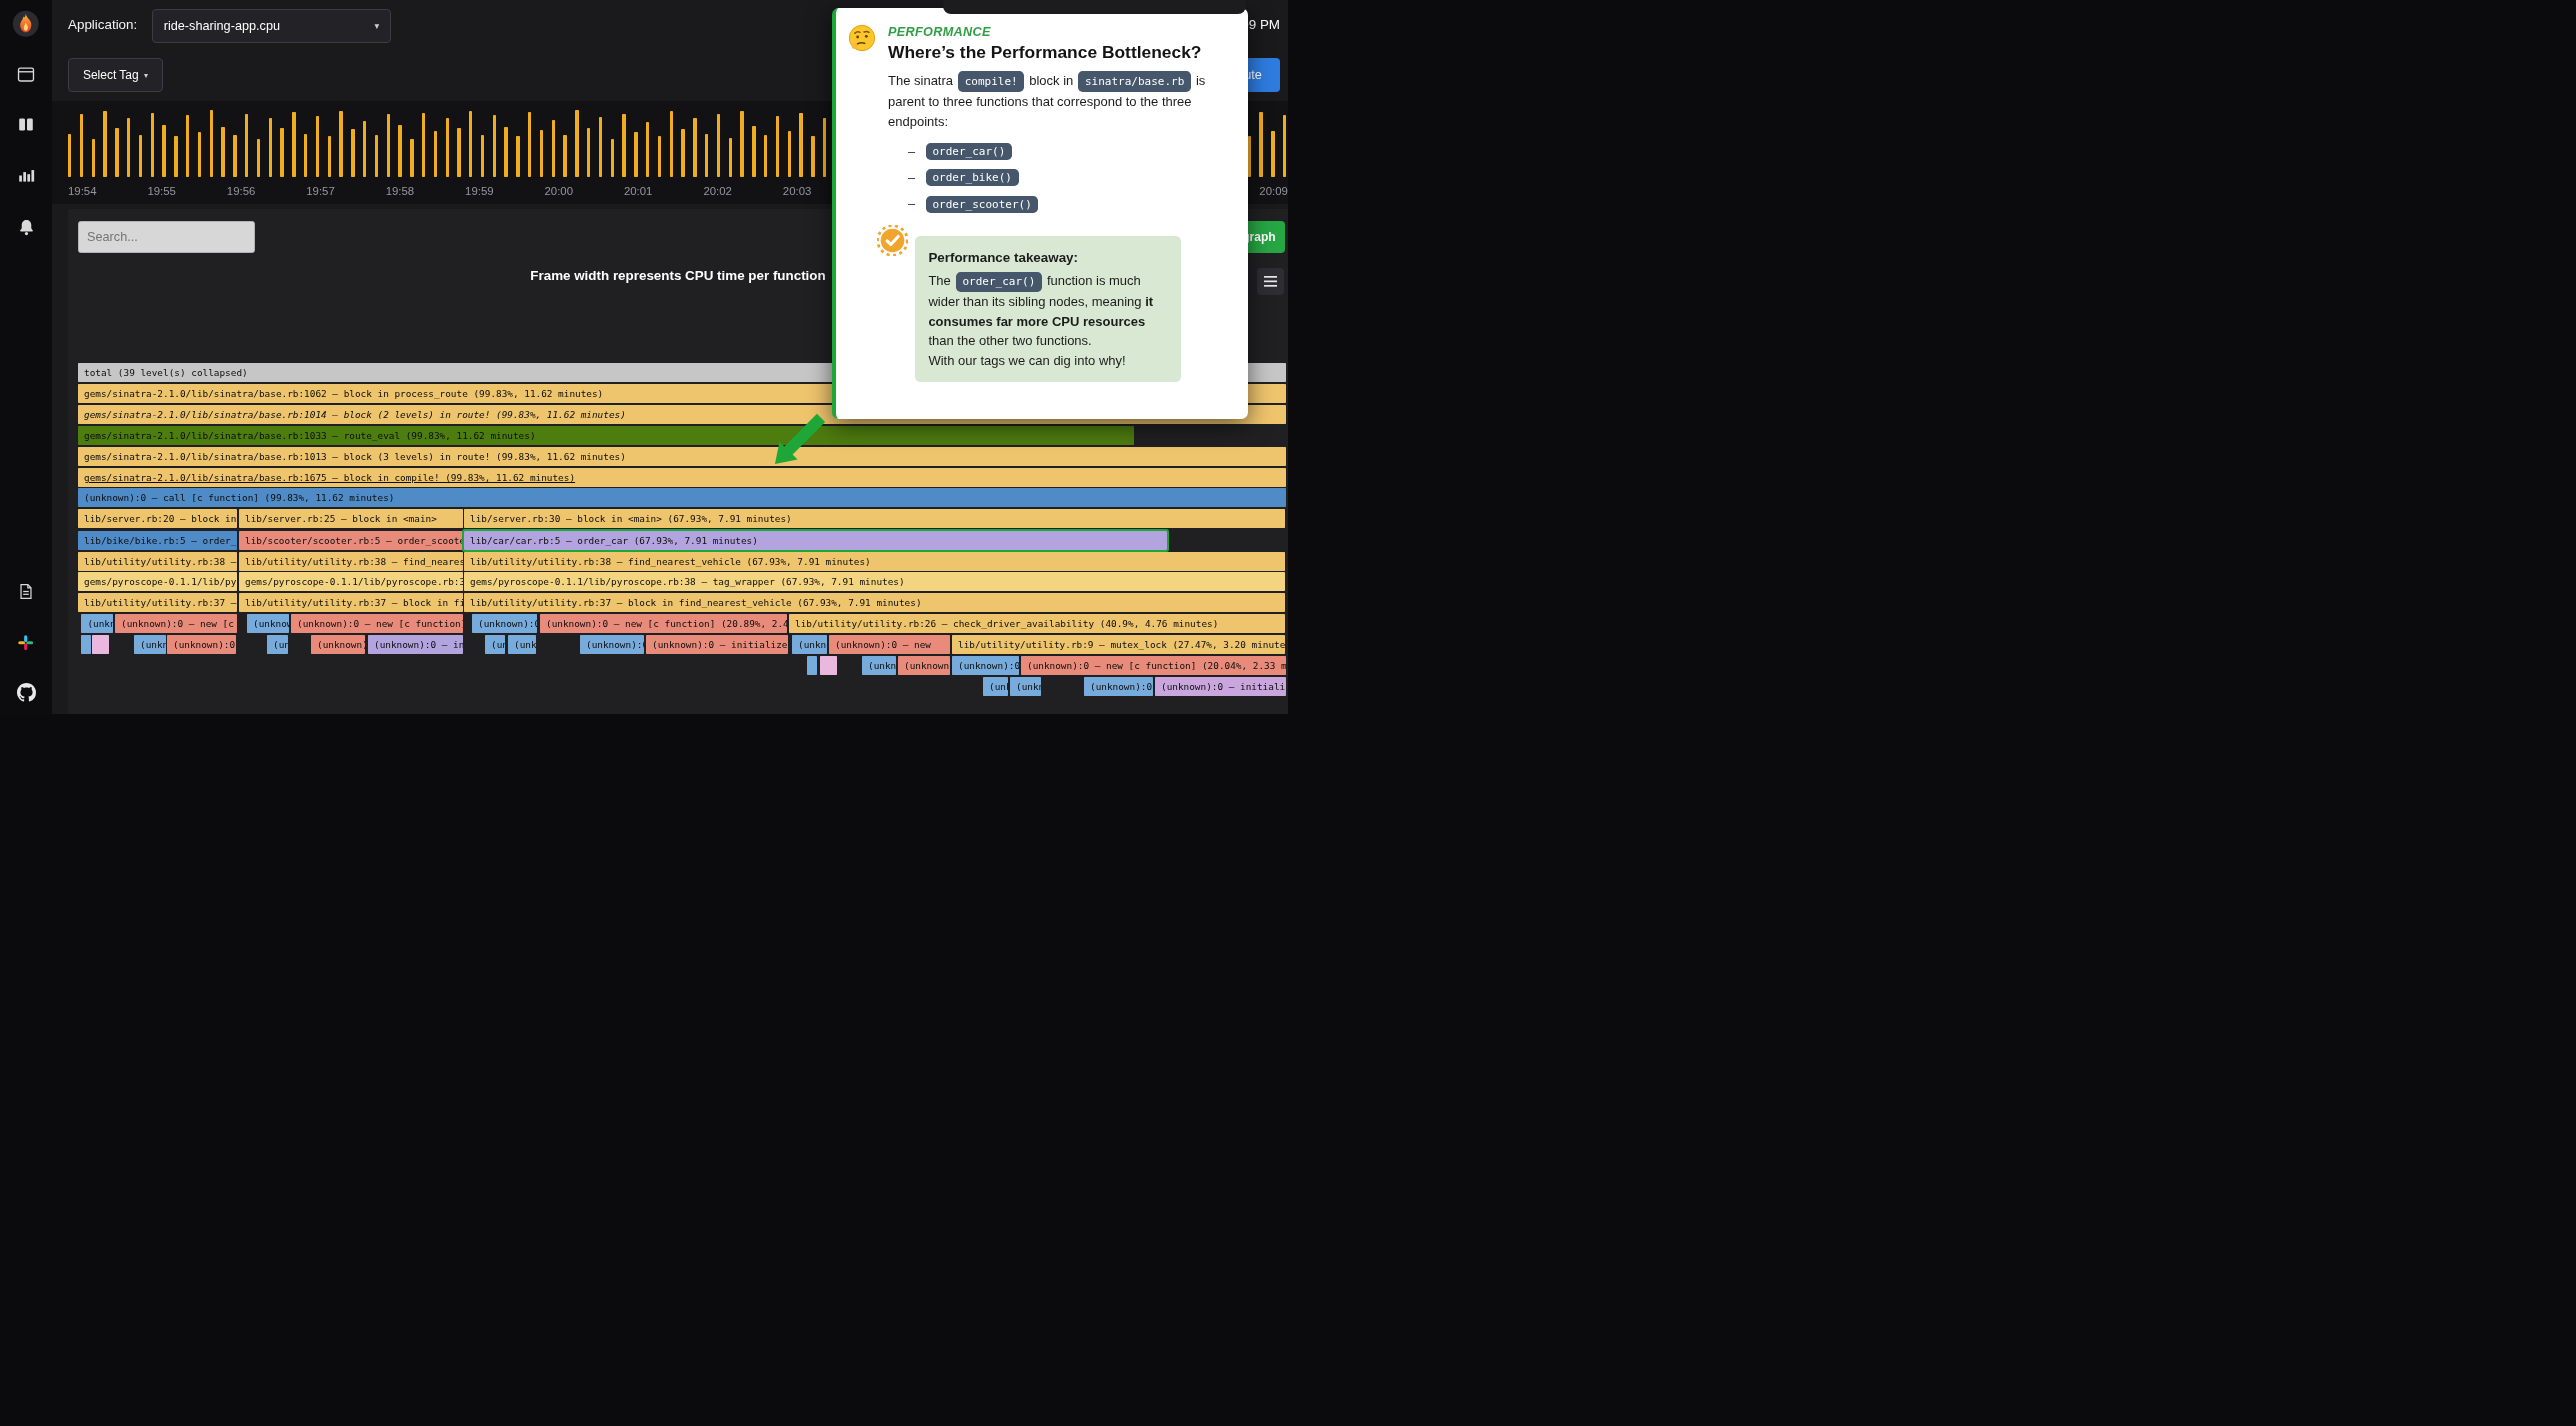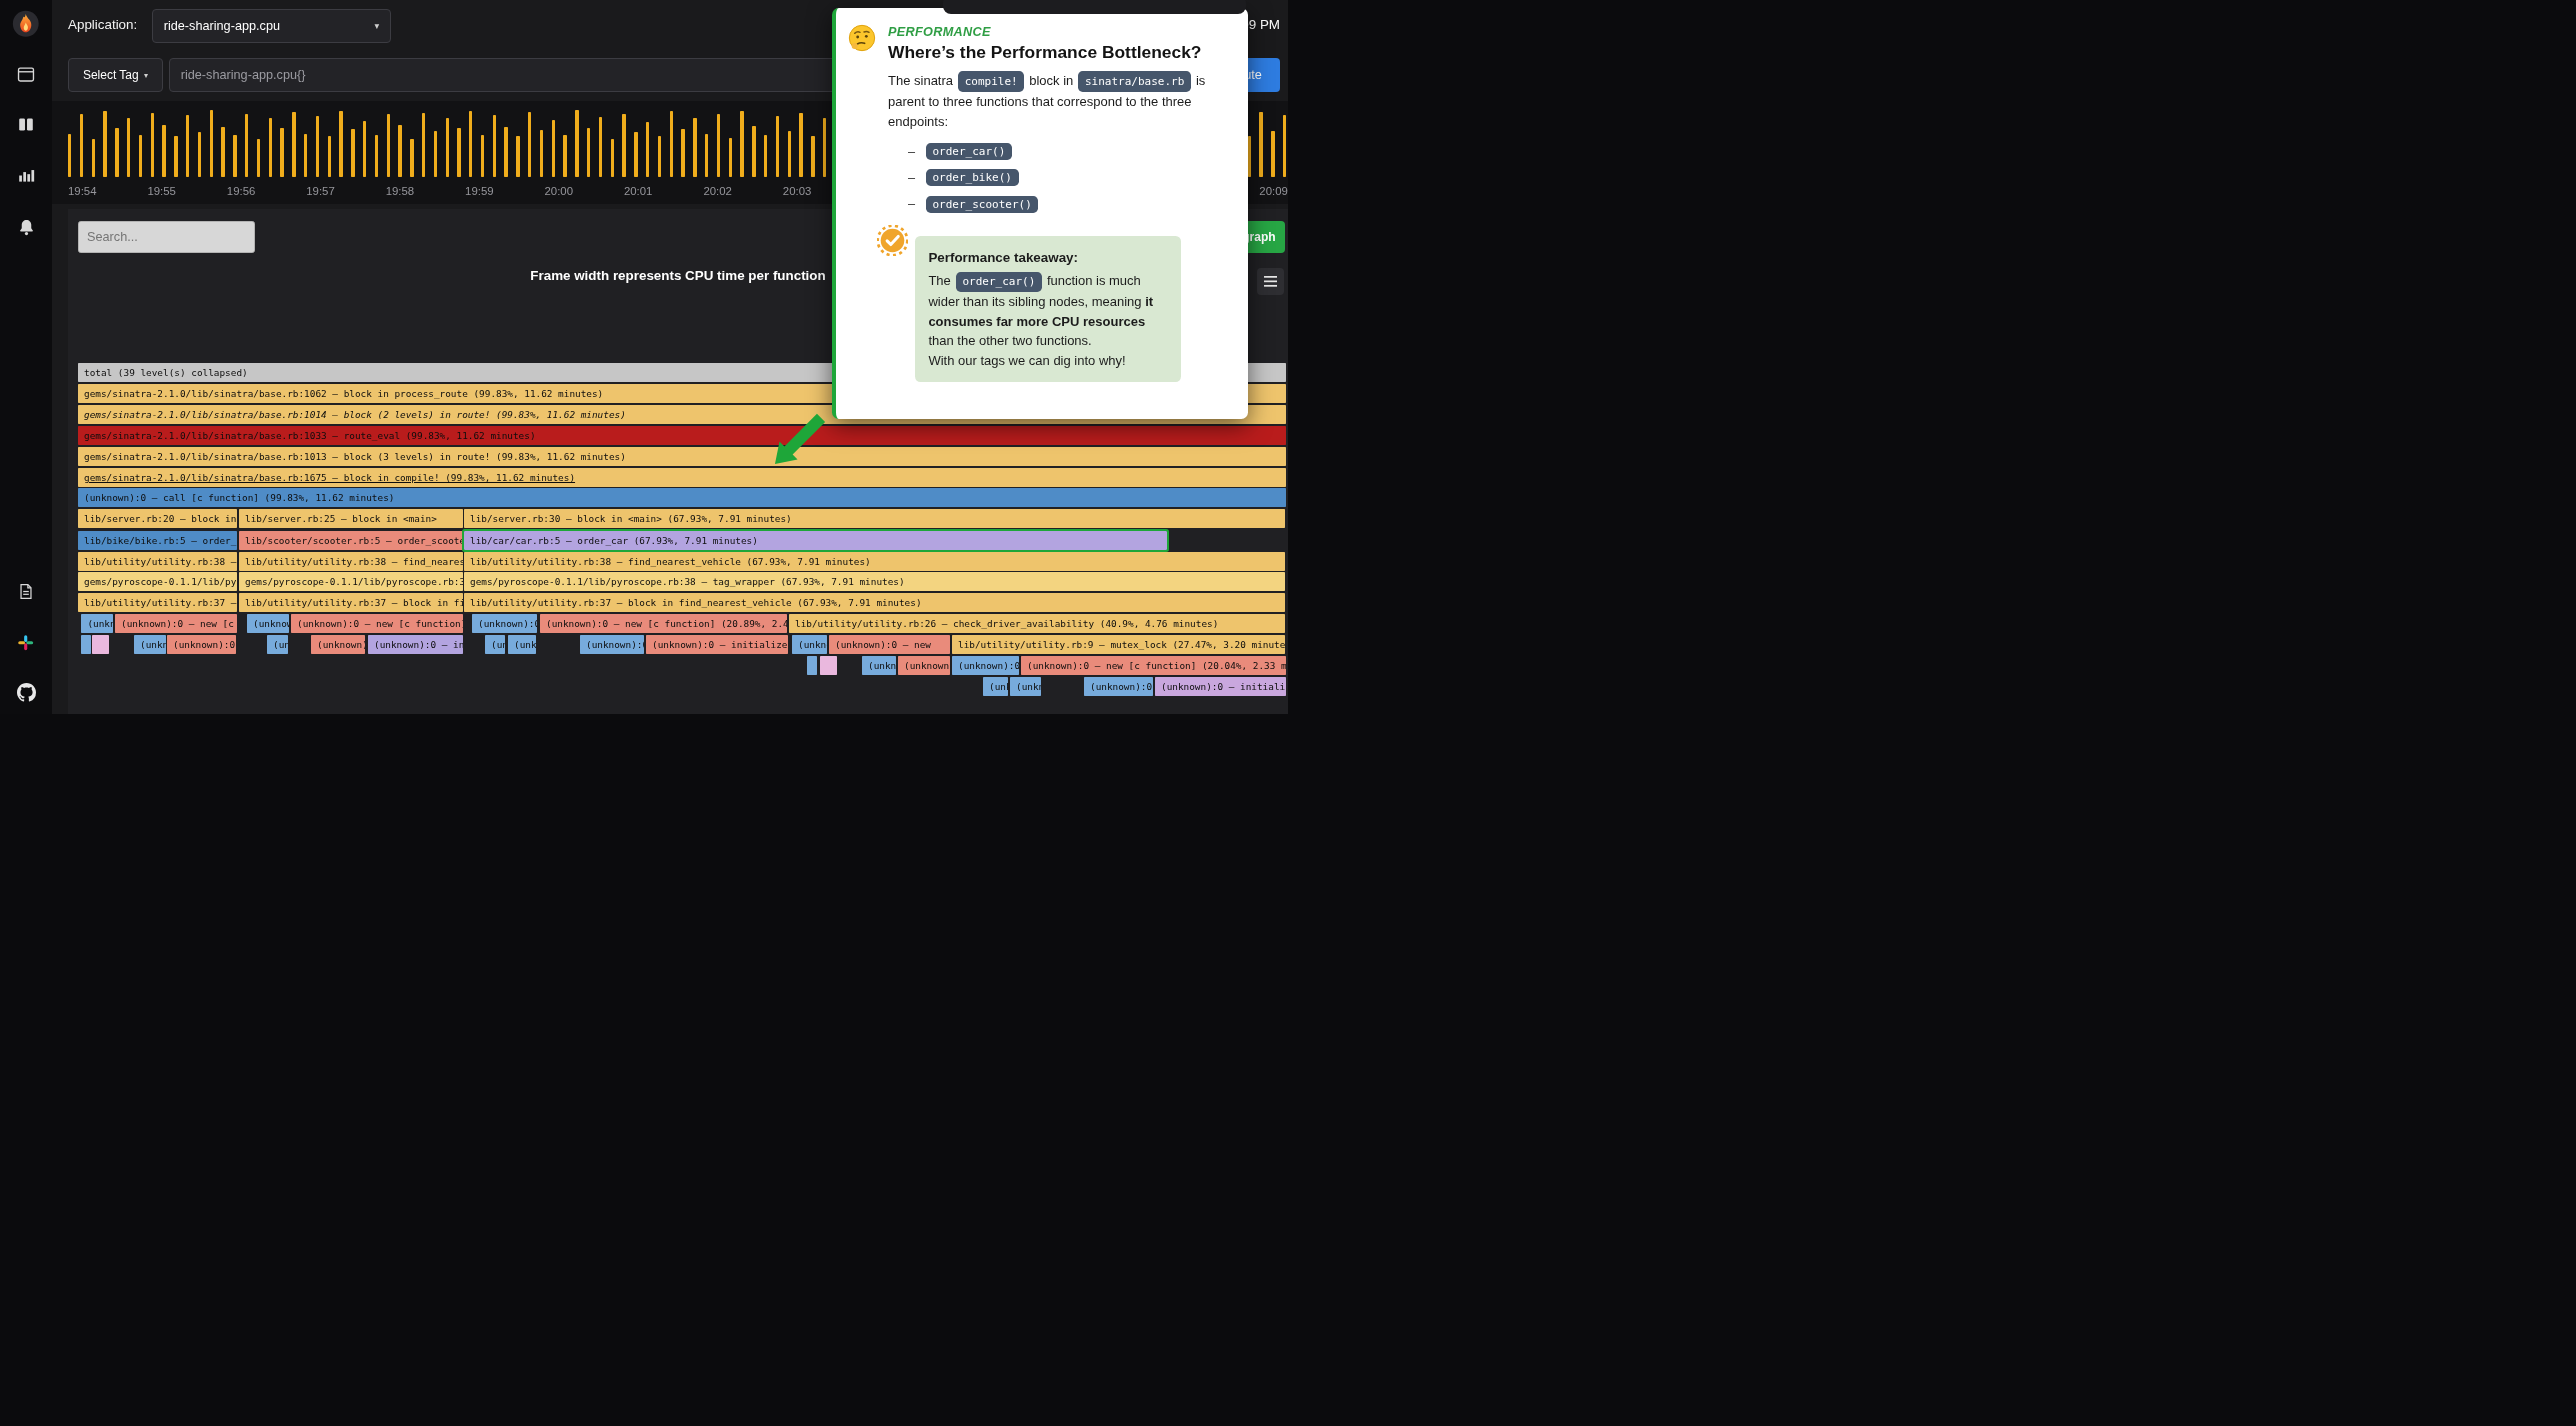--- a/index.html
+++ b/index.html
@@ -126,21 +126,20 @@
   <div class="app-select">
     <span>ride-sharing-app.cpu</span>
     <span class="caret">▾</span>
   </div>
   <div class="clock">09 PM</div>
 
   <div class="tag-btn">
     <span>Select Tag</span>
     <span class="caret">▾</span>
   </div>
-  <input class="query-input" readonly="" value="ride-sharing-app.cpu{}" style="">
   <div class="execute-btn">
     <span>Execute</span>
   </div>
 
   <div class="tl-strip"></div>
   <div class="tl-bars" id="tl-bars">
       <div class="tl-bar" style="height: 62%; background: rgb(240, 173, 28);"></div>
       <div class="tl-bar" style="height: 90%; background: rgb(240, 173, 28);"></div>
       <div class="tl-bar" style="height: 55%; background: rgb(240, 173, 28);"></div>
       <div class="tl-bar" style="height: 95%; background: rgb(240, 173, 28);"></div>
@@ -282,21 +281,21 @@
       <div class="frow" style="top: 0px;">
         <div class="fseg" style="left: 0px; width: 1208px; background: rgb(198, 198, 198);">total (39 level(s) collapsed)</div>
       </div>
       <div class="frow" style="top: 21px;">
         <div class="fseg" style="left: 0px; width: 1208px; background: rgb(238, 196, 108);">gems/sinatra-2.1.0/lib/sinatra/base.rb:1062 – block in process_route (99.83%, 11.62 minutes)</div>
       </div>
       <div class="frow" style="top: 42px; font-style: italic;">
         <div class="fseg" style="left: 0px; width: 1208px; background: rgb(238, 196, 108);">gems/sinatra-2.1.0/lib/sinatra/base.rb:1014 – block (2 levels) in route! (99.83%, 11.62 minutes)</div>
       </div>
       <div class="frow" style="top: 63px;">
-        <div class="fseg" style="left: 0px; width: 1208px; background: #b91c1c;">gems/sinatra-2.1.0/lib/sinatra/base.rb:1033 – route_eval (99.83%, 11.62 minutes)</div>
+        <div class="fseg" style="left: 0px; width: 1056px; background: #4d7c0f;">gems/sinatra-2.1.0/lib/sinatra/base.rb:1033 – route_eval (99.83%, 11.62 minutes)</div>
       </div>
       <div class="frow" style="top: 84px;">
         <div class="fseg" style="left: 0px; width: 1208px; background: rgb(238, 196, 108);">gems/sinatra-2.1.0/lib/sinatra/base.rb:1013 – block (3 levels) in route! (99.83%, 11.62 minutes)</div>
       </div>
       <div class="frow" style="top: 105px;">
         <div class="fseg" style="left: 0px; width: 1208px; background: rgb(238, 196, 108); text-decoration: underline;">gems/sinatra-2.1.0/lib/sinatra/base.rb:1675 – block in compile! (99.83%, 11.62 minutes)</div>
       </div>
       <div class="frow" style="top: 125px;">
         <div class="fseg" style="left: 0px; width: 1208px; background: rgb(79, 140, 199);">(unknown):0 – call [c function] (99.83%, 11.62 minutes)</div>
       </div>

